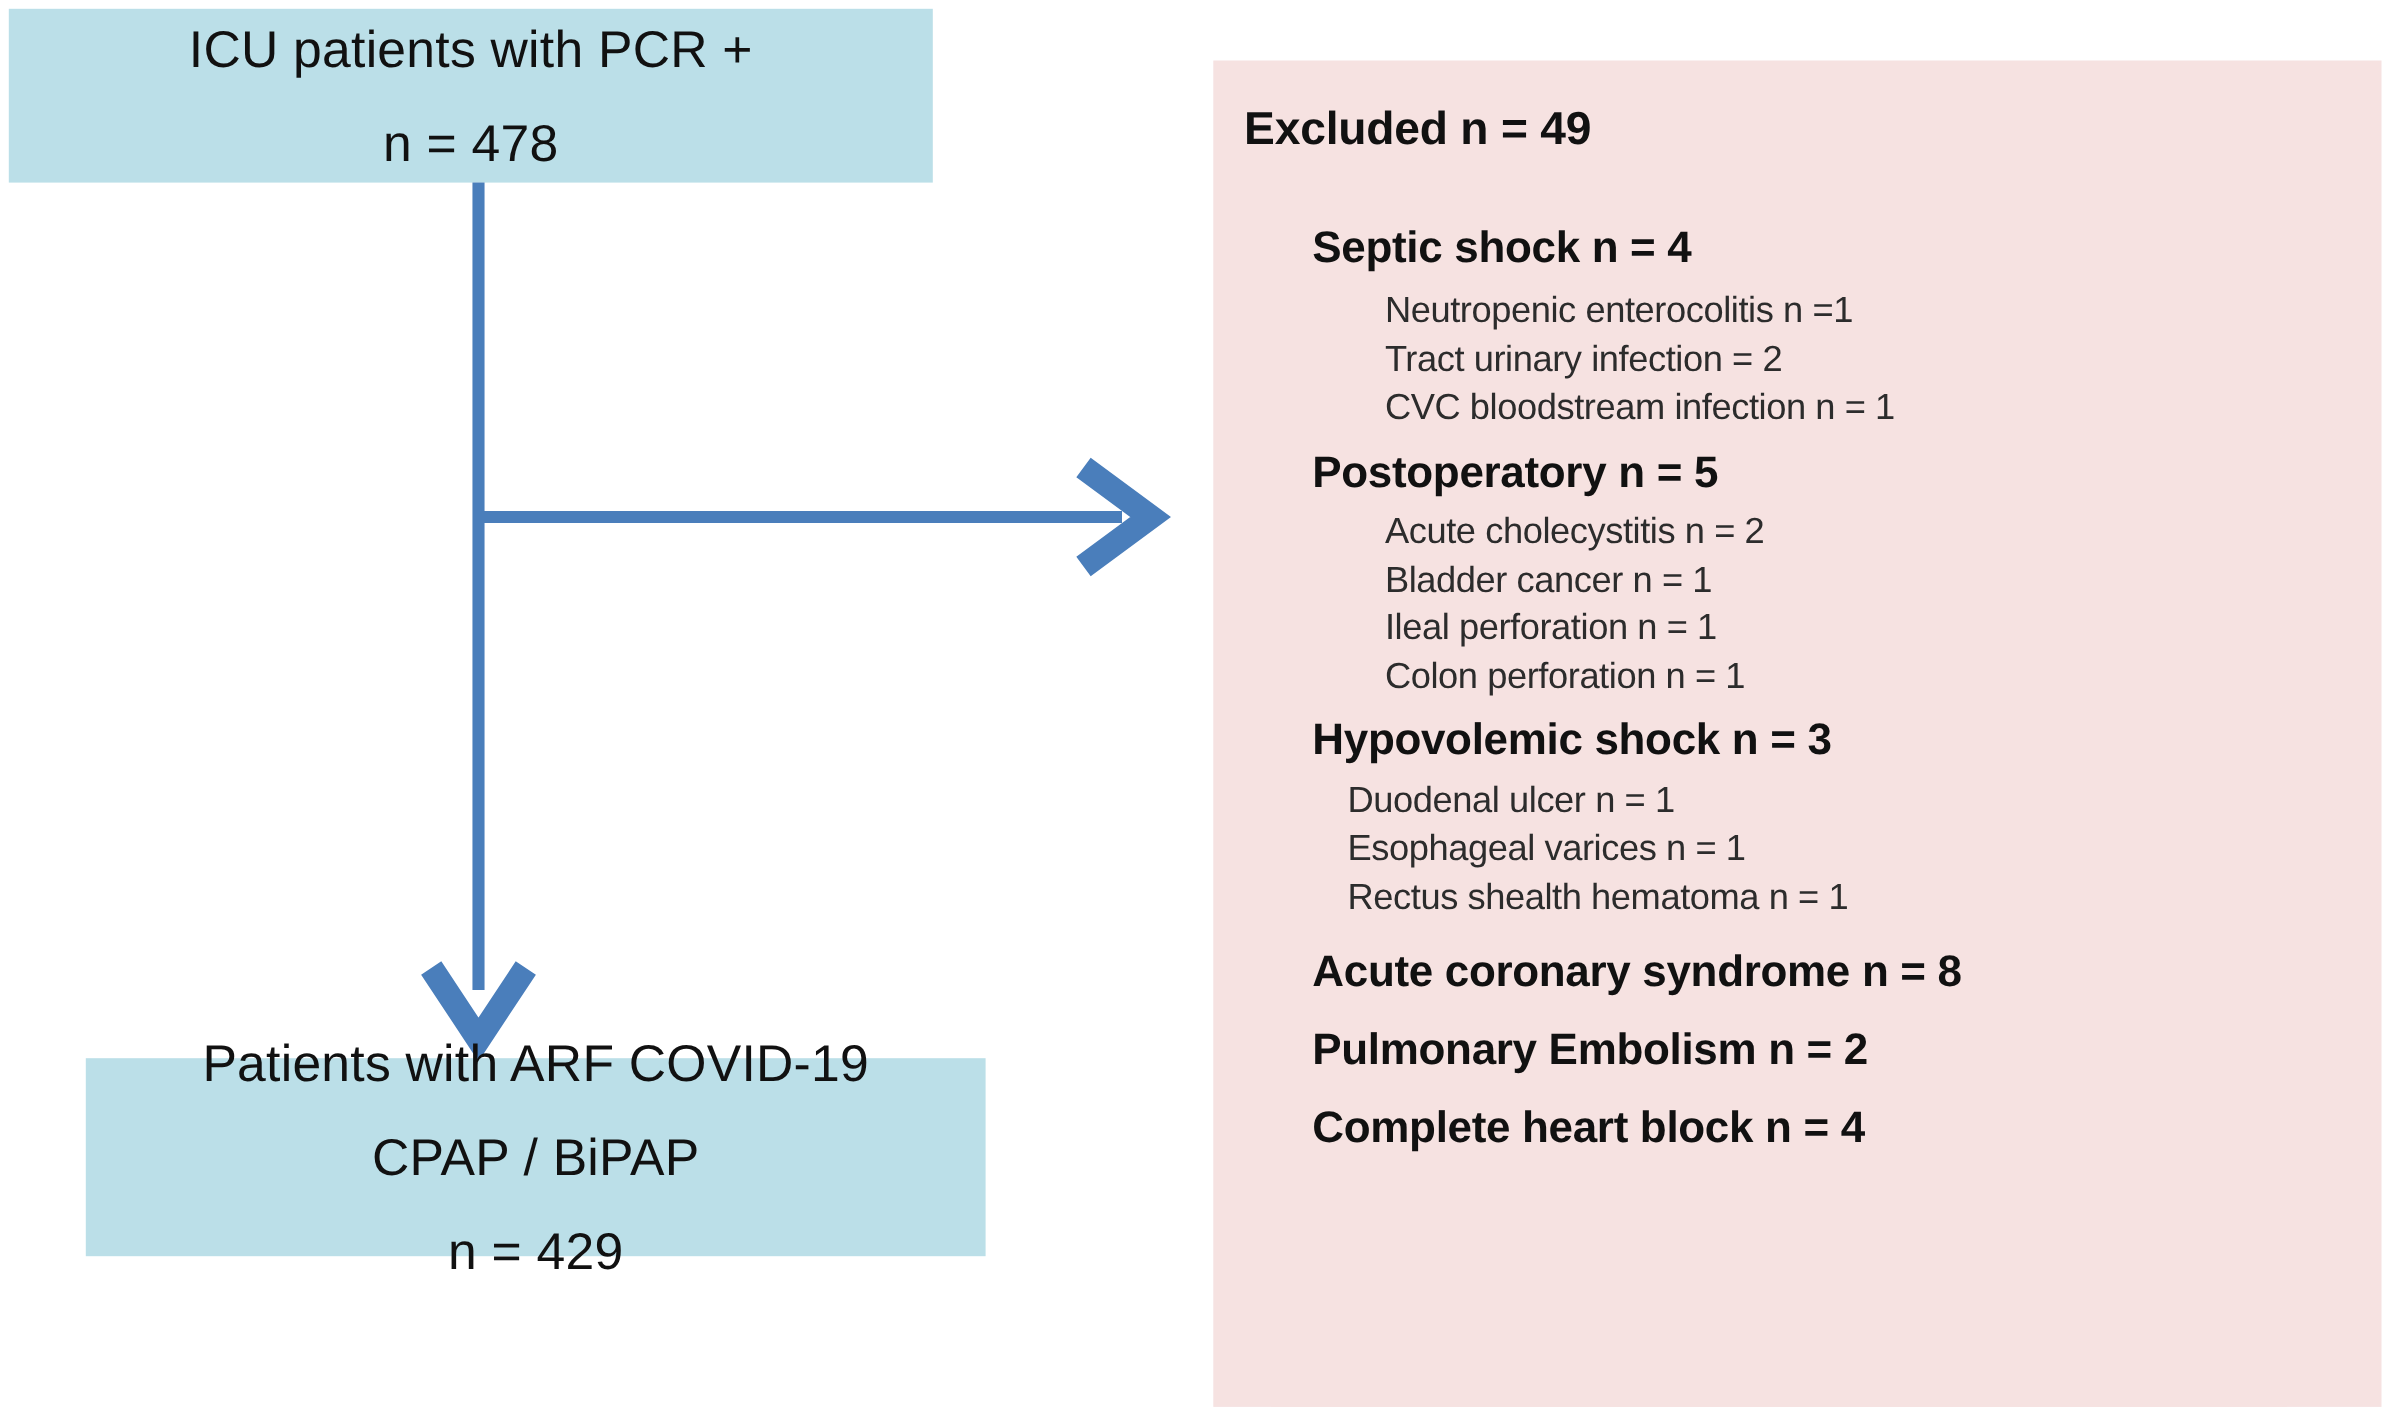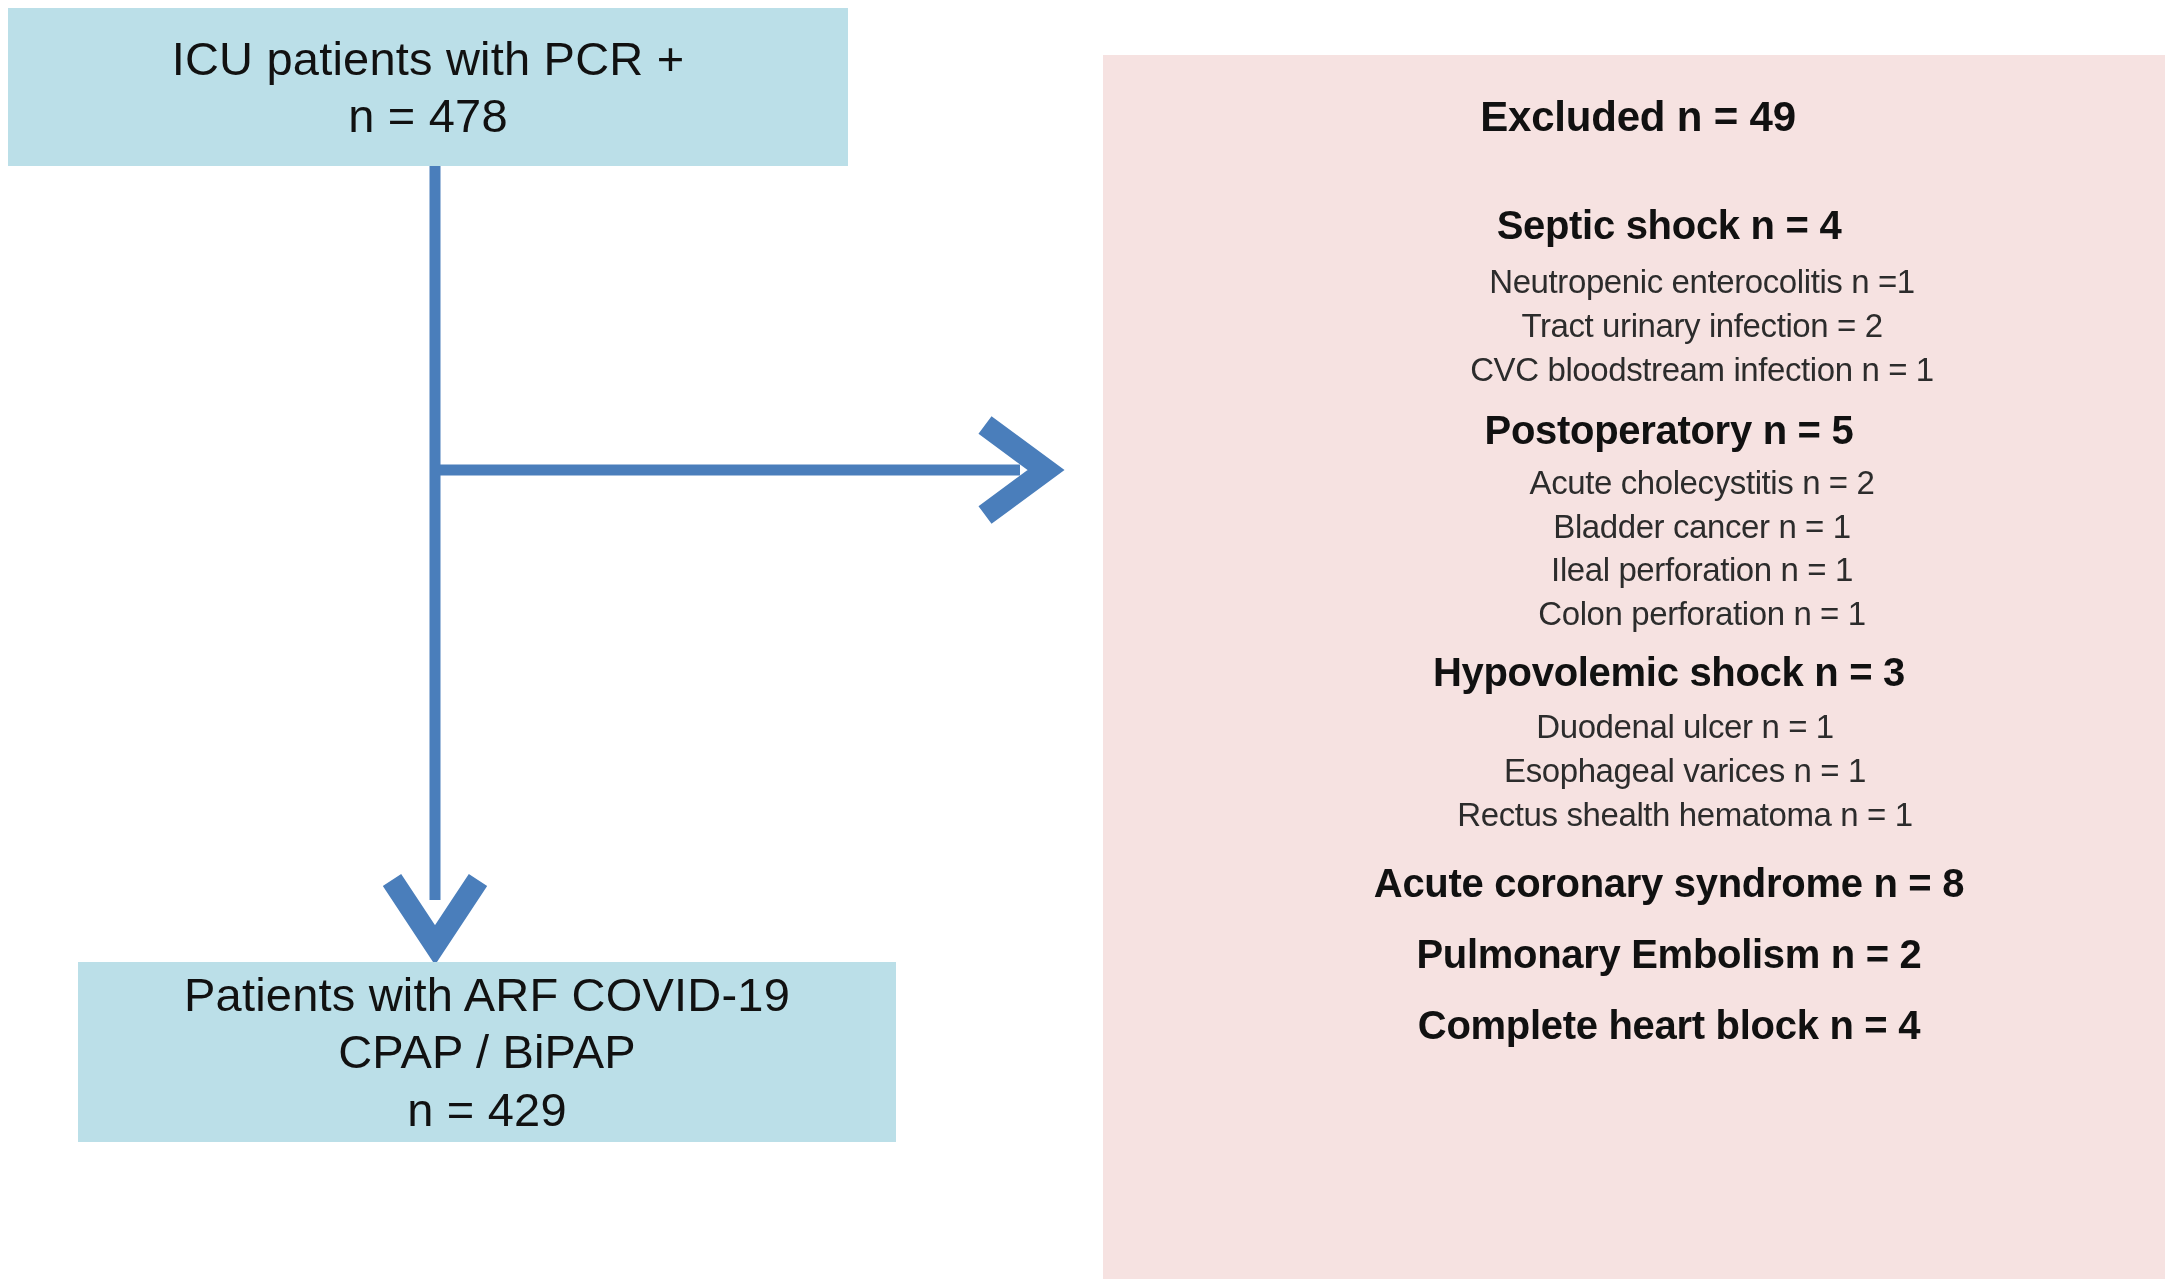--- a/index.html
+++ b/index.html
@@ -22,20 +22,21 @@
     background: #bbdfe8;
     color: #111111;
     text-align: center;
     display: flex;
     flex-direction: column;
     align-items: center;
     justify-content: center;
     line-height: 1.22;
     font-size: 47px;
     letter-spacing: 0.2px;
+    gap: 28px;
   }
   #box-top {
     left: 8px;
     top: 8px;
     width: 840px;
     height: 158px;
   }
   #box-bottom {
     left: 78px;
     top: 962px;
@@ -58,21 +59,20 @@
   #panel-excluded {
     position: absolute;
     left: 1103px;
     top: 55px;
     width: 1062px;
     height: 1224px;
     background: #f6e2e1;
     color: #111111;
     box-sizing: border-box;
     padding: 38px 20px 0 28px;
-    text-align: center;
   }
   .excl-title {
     font-size: 42px;
     font-weight: bold;
     white-space: nowrap;
     margin: 0 0 62px 0;
     letter-spacing: -0.2px;
   }
   .excl-group { margin: 0; }
   .grp-head {

